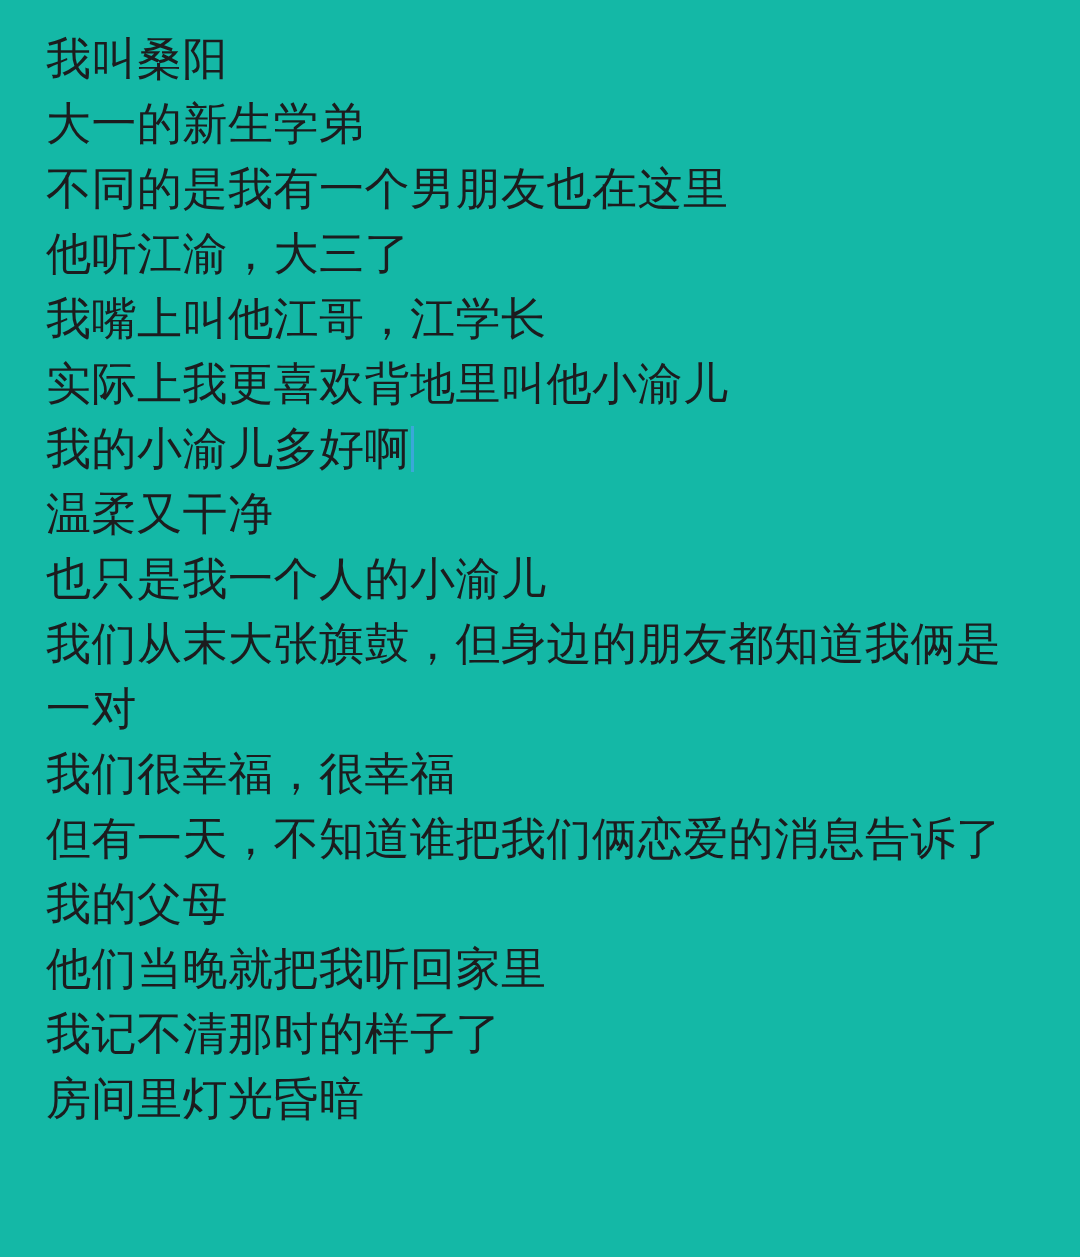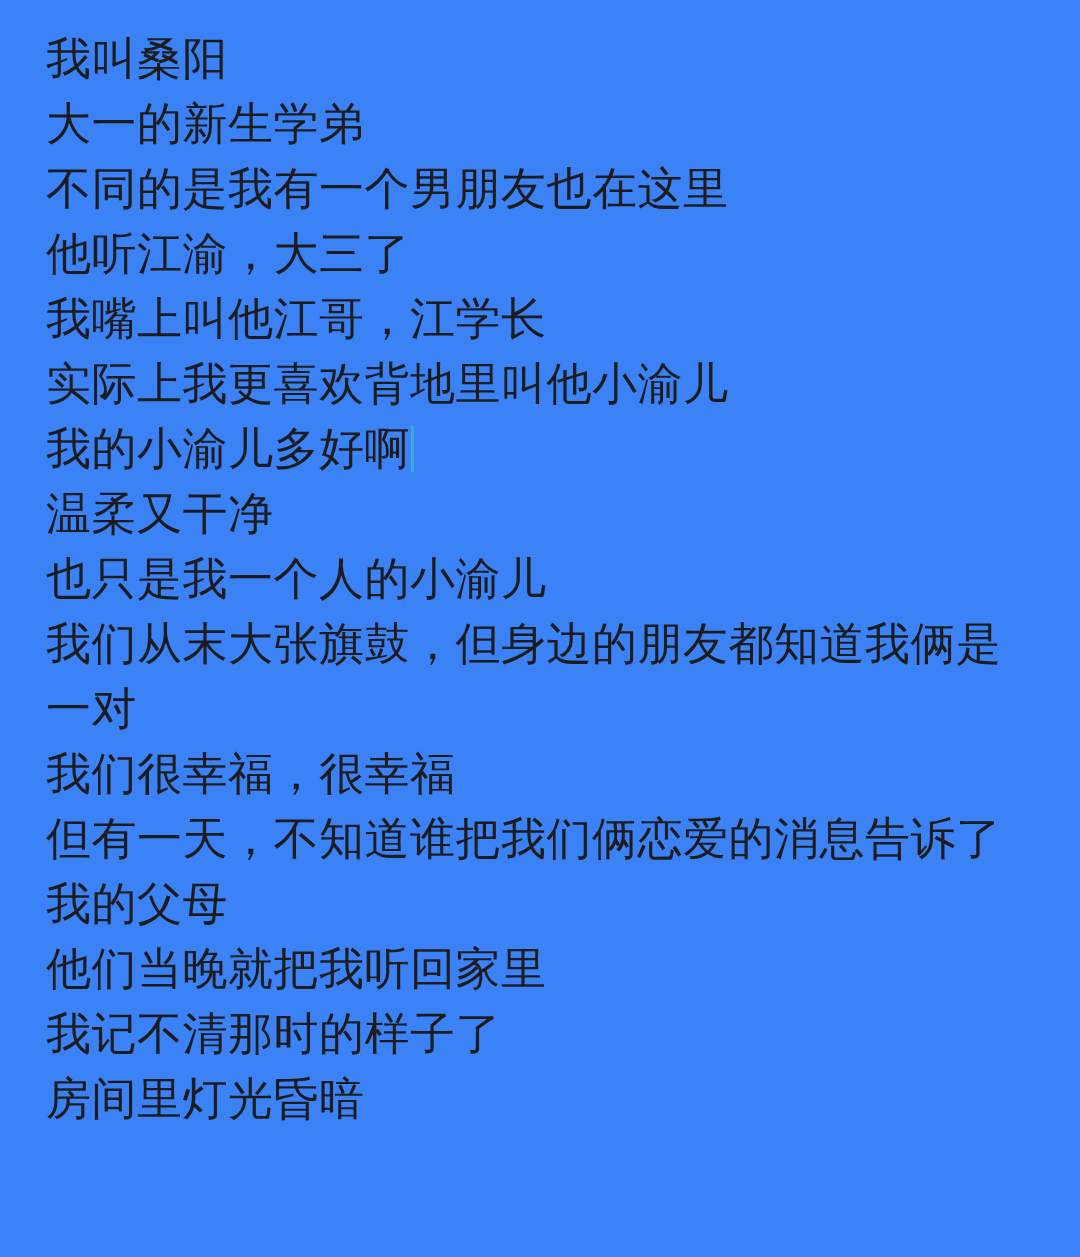--- a/index.html
+++ b/index.html
@@ -10,21 +10,21 @@
   body {
     width: 1080px;
     height: 1257px;
     overflow: hidden;
     font-family: "Liberation Sans", "DejaVu Sans", sans-serif;
   }
   .page {
     position: relative;
     width: 1080px;
     height: 1257px;
-    background: #3b82f6;
+    background: #14b8a6;
     box-sizing: border-box;
     padding: 26px 40px 0 46px;
   }
   .text-block {
     font-size: 45px;
     line-height: 1.445;
     color: #1c1c1e;
     letter-spacing: 0.5px;
     font-weight: 400;
     white-space: pre-wrap;

